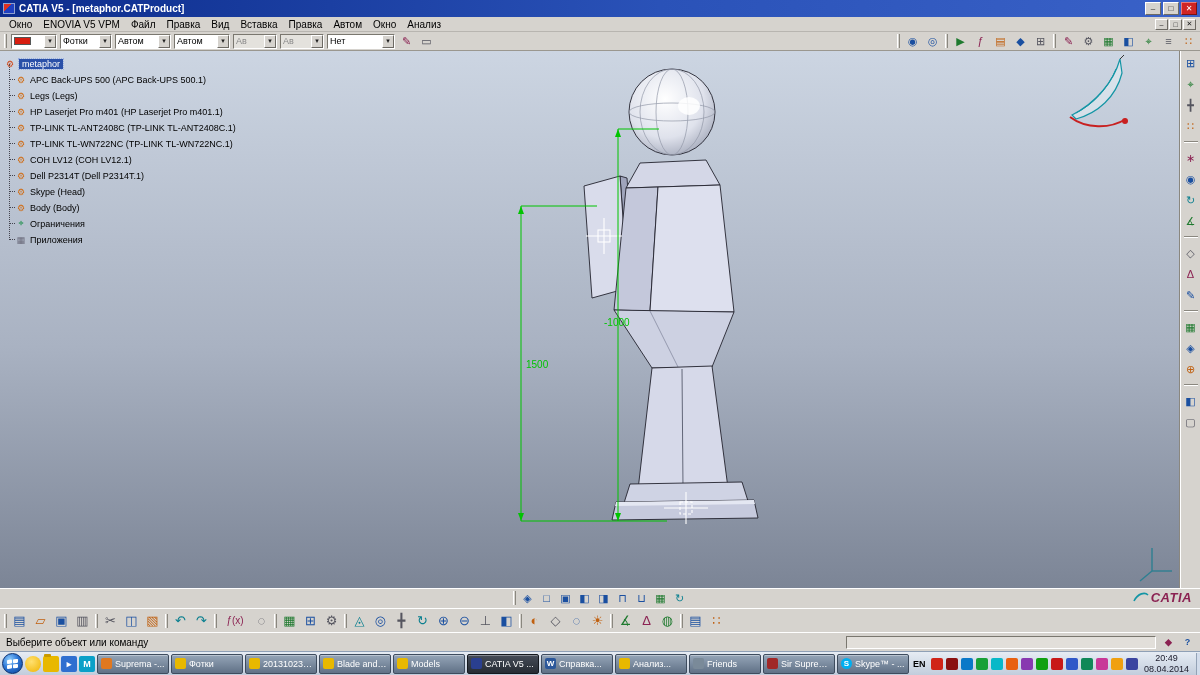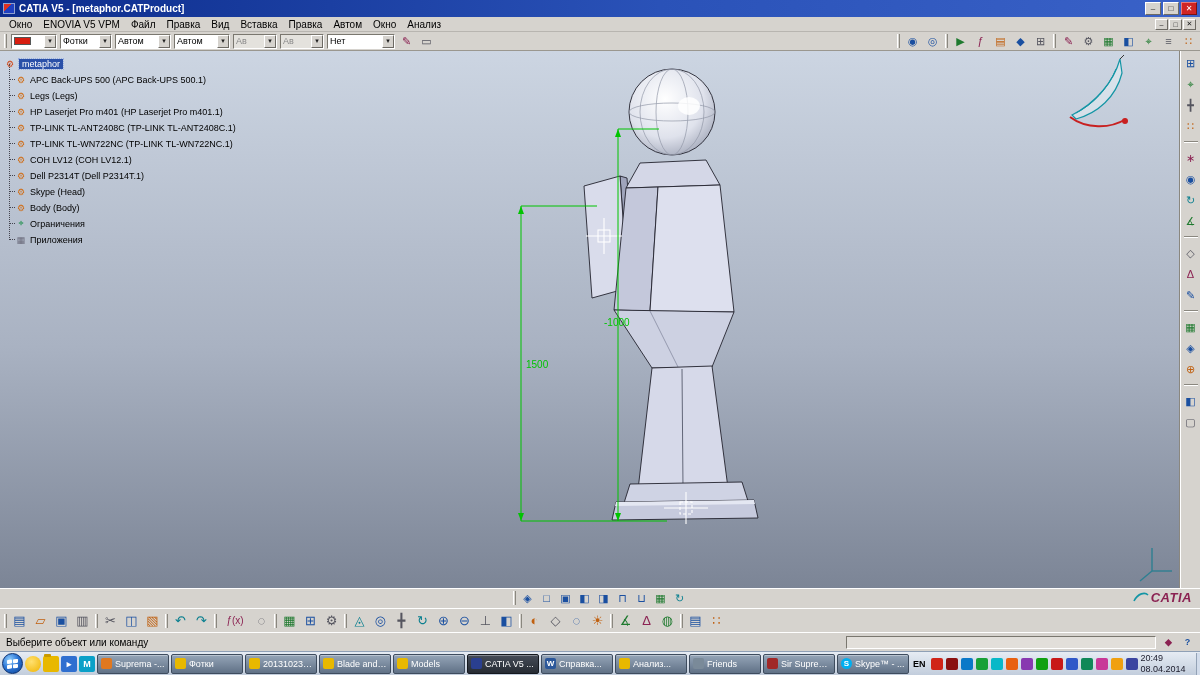--- a/index.html
+++ b/index.html
@@ -80,21 +80,21 @@
 .tbtn{width:72px;height:20px;border-radius:2px;background:linear-gradient(#95a5b8,#607186);border:1px solid #3e4c5e;box-shadow:inset 0 1px 0 rgba(255,255,255,.35);color:#fff;font-size:9px;display:flex;align-items:center;gap:3px;padding:0 3px;flex:none}
 .tbtn.active{background:linear-gradient(#454c58,#262b33);border-color:#14181e}
 .bico{width:11px;height:11px;flex:none;border-radius:2px;display:flex;align-items:center;justify-content:center;font-size:8px;font-weight:bold;color:#fff}
 .blabel{overflow:hidden;text-overflow:ellipsis;white-space:nowrap}
 .b1{background:#e07820}.b2{background:#e8b800}.b3{background:#e8b800}.b4{background:#e8b800}.b5{background:#e8b800}
 .b6{background:#2a3f8f}.b7{background:#2b579a}.b8{background:#e8b800}.b9{background:#7a8a99}.b10{background:#a02828}.b11{background:#00aff0;border-radius:50%}
 .tray{margin-left:auto;display:flex;align-items:center;gap:3px}
 .lang{font-size:9px;font-weight:bold;padding:0 2px}
 .tico{width:12px;height:12px;border-radius:2px;flex:none}
 .t1{background:#d02418}.t2{background:#8a1010}.t3{background:#0a78c8}.t4{background:#18a038}.t5{background:#08b8c8}.t6{background:#e86010}.t7{background:#8838b0}.t8{background:#10a010}.t9{background:#c81818}.t10{background:#3058c8}.t11{background:#108858}.t12{background:#c83898}.t13{background:#f0a010}.t14{background:#3a44a0}
-.clock{width:52px;font-size:9px;line-height:1.15;color:#1a1a2a;flex:none}
+.clock{width:52px;text-align:center;font-size:9px;line-height:1.15;color:#1a1a2a;flex:none}
 .showdesk{width:7px;height:22px;background:#d2dceb;border-left:1px solid #93a2b6;flex:none}
 </style>
 </head>
 <body>
 
 <div id="screen">
 
   <div class="titlebar">
     <span class="appico"></span>
     <span class="title-text">CATIA V5 - [metaphor.CATProduct]</span>

